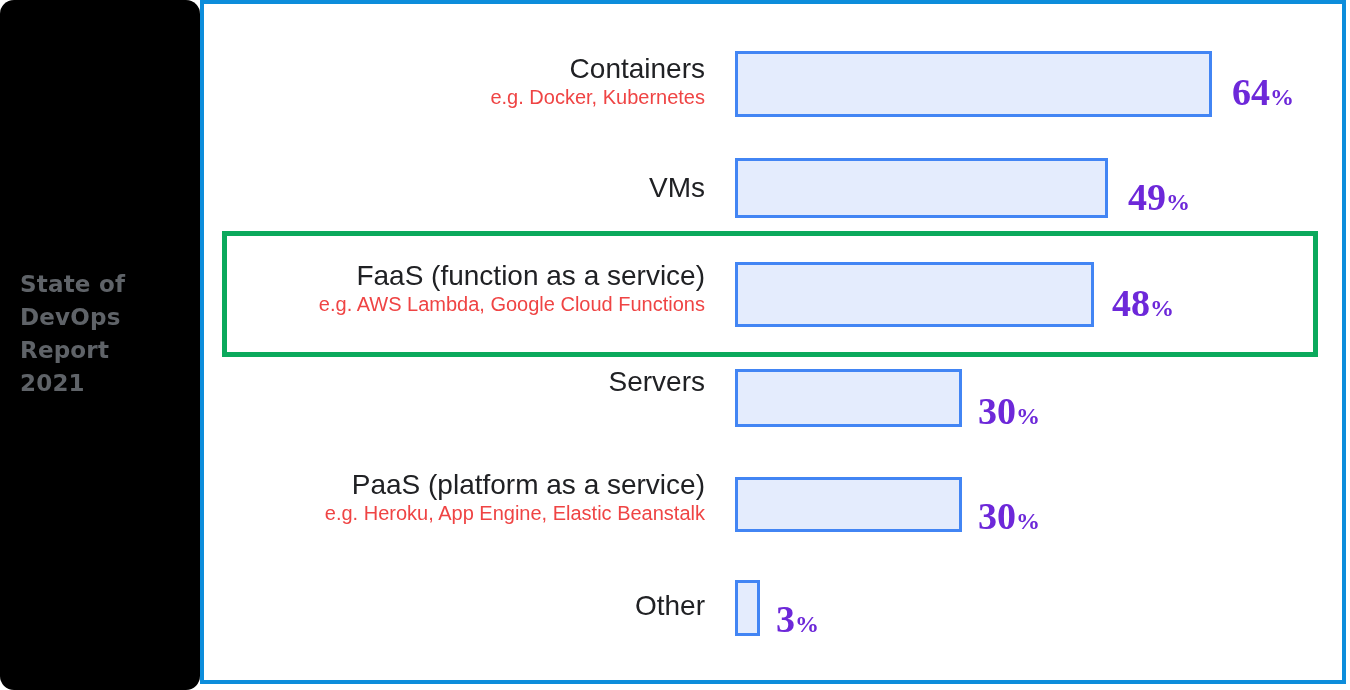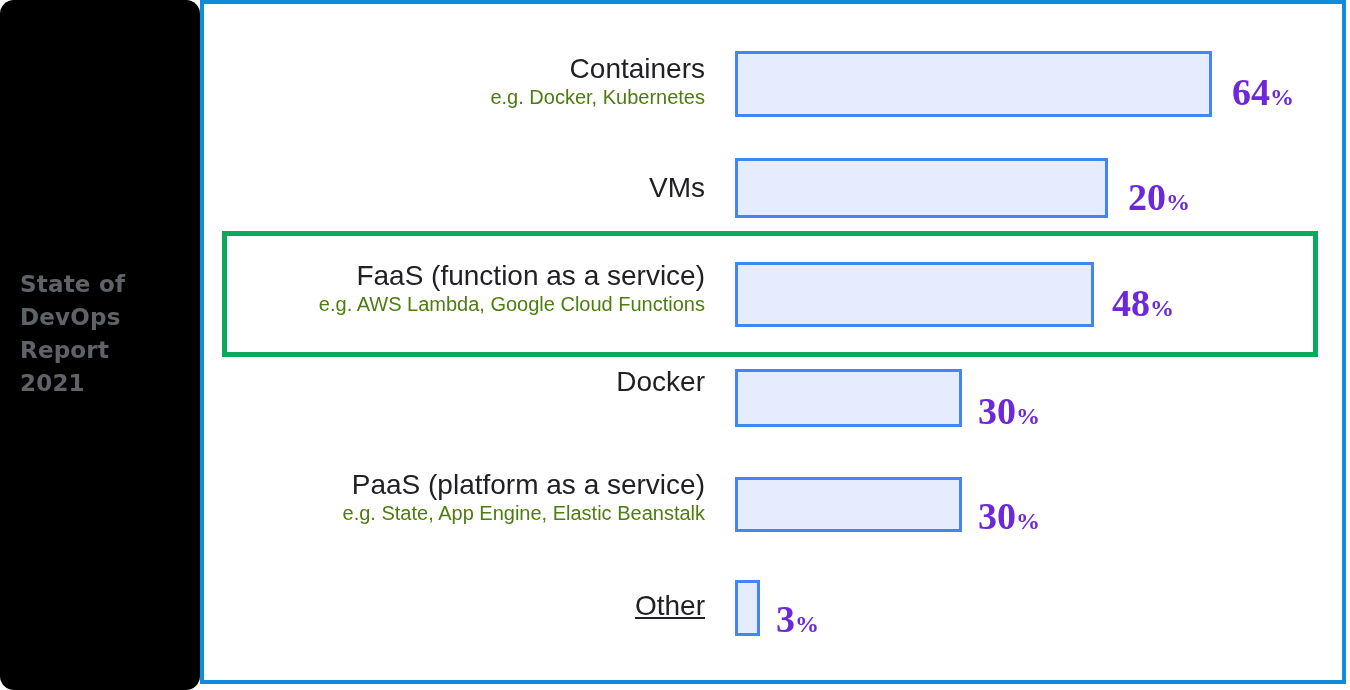--- a/index.html
+++ b/index.html
@@ -73,21 +73,21 @@
   .label-main {
     font-size: 28px;
     line-height: 33px;
     white-space: nowrap;
     color: #202124;
   }
   .label-sub {
     font-size: 20px;
     line-height: 25px;
     white-space: nowrap;
-    color: #4d7c0f;
+    color: #ef4444;
   }
 
   .bar {
     position: absolute;
     left: 735px;
     box-sizing: border-box;
     border: 3px solid #4285f4;
     background: #e4ecfd;
   }
 
@@ -140,47 +140,47 @@
           <div class="label-sub">e.g. Docker, Kubernetes</div>
         </div>
         <div class="bar" style="top: 51px; height: 66px; width: 477px;"></div>
         <div class="bar-value" style="left: 1232px; top: 65px;"><span>64</span><span class="pct">%</span></div>
       </div>
       <div class="row" style="top: 0px;">
         <div class="row-label" style="top: 171px;">
           <div class="label-main">VMs</div>
         </div>
         <div class="bar" style="top: 158px; height: 60px; width: 373px;"></div>
-        <div class="bar-value" style="left: 1128px; top: 170px;"><span>20</span><span class="pct">%</span></div>
+        <div class="bar-value" style="left: 1128px; top: 170px;"><span>49</span><span class="pct">%</span></div>
       </div>
       <div class="row" style="top: 0px;">
         <div class="row-label" style="top: 259px;">
           <div class="label-main">FaaS (function as a service)</div>
           <div class="label-sub">e.g. AWS Lambda, Google Cloud Functions</div>
         </div>
         <div class="bar" style="top: 262px; height: 65px; width: 359px;"></div>
         <div class="bar-value" style="left: 1112px; top: 276px;"><span>48</span><span class="pct">%</span></div>
       </div>
       <div class="row" style="top: 0px;">
         <div class="row-label" style="top: 365px;">
-          <div class="label-main">Docker</div>
+          <div class="label-main">Servers</div>
         </div>
         <div class="bar" style="top: 369px; height: 58px; width: 227px;"></div>
         <div class="bar-value" style="left: 978px; top: 384px;"><span>30</span><span class="pct">%</span></div>
       </div>
       <div class="row" style="top: 0px;">
         <div class="row-label" style="top: 468px;">
           <div class="label-main">PaaS (platform as a service)</div>
-          <div class="label-sub">e.g. State, App Engine, Elastic Beanstalk</div>
+          <div class="label-sub">e.g. Heroku, App Engine, Elastic Beanstalk</div>
         </div>
         <div class="bar" style="top: 477px; height: 55px; width: 227px;"></div>
         <div class="bar-value" style="left: 978px; top: 489px;"><span>30</span><span class="pct">%</span></div>
       </div>
       <div class="row" style="top: 0px;">
-        <div class="row-label" style="top: 589px; text-decoration: underline;">
+        <div class="row-label" style="top: 589px;">
           <div class="label-main">Other</div>
         </div>
         <div class="bar" style="top: 580px; height: 56px; width: 25px;"></div>
         <div class="bar-value" style="left: 776px; top: 592px;"><span>3</span><span class="pct">%</span></div>
       </div>
     </div>
 
   <div id="highlight-box"></div>
 
 </div>

